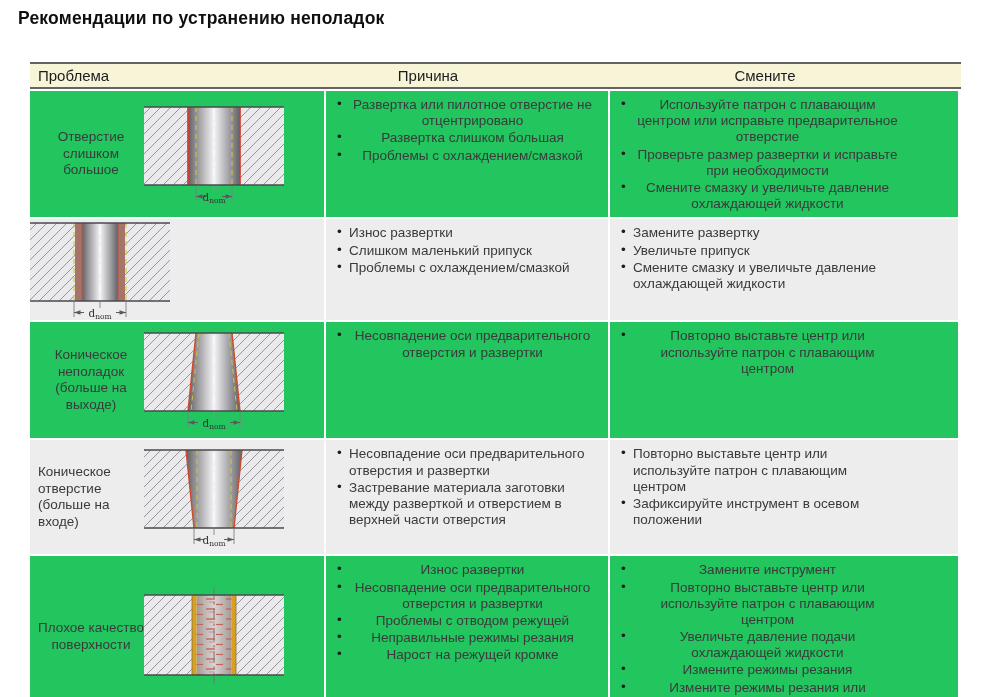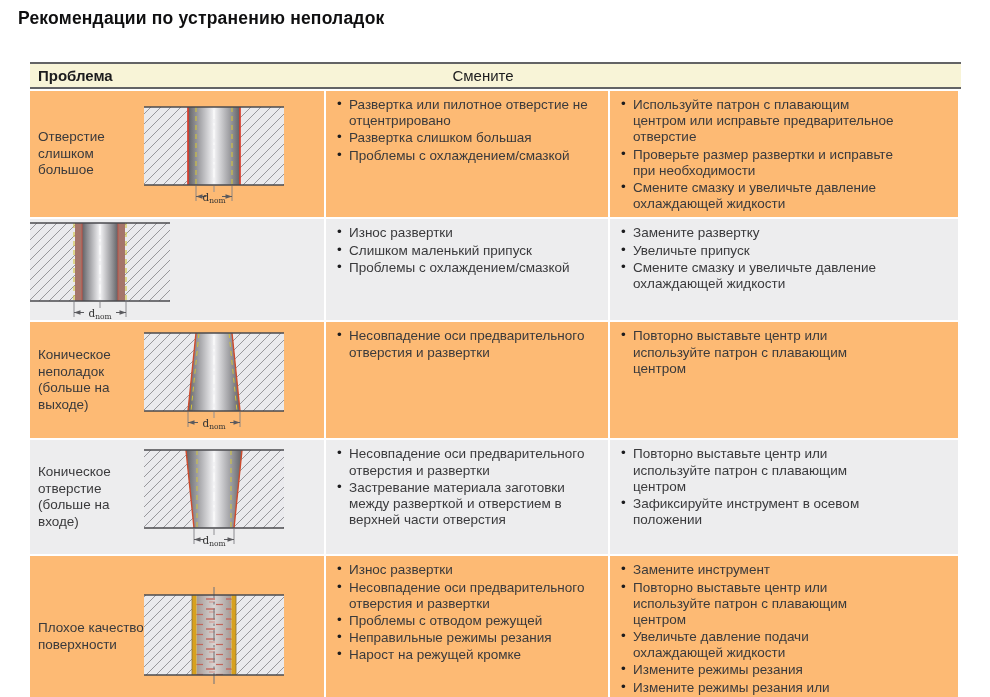--- a/index.html
+++ b/index.html
@@ -12,44 +12,45 @@
     position:absolute;left:18px;top:8px;
     font-size:17.5px;font-weight:bold;color:#0f0f10;letter-spacing:.2px;
   }
   .table{position:absolute;left:30px;top:62px;width:931px;background:#ffffff;
     border-bottom:2.5px solid #4a4a4c;}
   .thead{
     display:flex;align-items:center;height:23px;background:#f8f4d7;
     border-top:2px solid #636365;border-bottom:2px solid #636365;
     font-size:15px;color:#1c1c1e;
   }
-  .h1{width:257px;padding-left:8px;box-sizing:border-box;font-weight:bold;}
+  .h1{width:257px;padding-left:8px;box-sizing:border-box;}
   .h2{width:282px;text-align:center;}
   .h3{width:392px;text-align:center;}
   .row{display:flex;margin-top:2px;}
   .row .cell{box-sizing:border-box;}
-  .row.dark .cell{background:#fdba74;}
+  .row.dark .cell{background:#22c55e;text-align:center;}
   .row.light .cell{background:#ededee;}
   .c1{width:294px;margin-right:2px;display:flex;align-items:center;}
   .c2{width:282px;margin-right:2px;padding:6px 12px 4px 10px;}
   .c3{width:348px;padding:6px 56px 4px 10px;}
   .problabel{width:106px;padding-left:8px;font-size:13.5px;line-height:1.22;flex:none;}
   .diag{width:140px;flex:none;line-height:0;}
   ul.blist{margin:0;padding:0;list-style:none;font-size:13.5px;line-height:1.2;color:#3a3a3c;}
   ul.blist li{position:relative;padding-left:13px;margin-bottom:1px;}
   ul.blist li::before{content:"\2022";position:absolute;left:1px;top:-1px;color:#1c1c1e;}
 </style>
 </head>
 <body>
 
 <div class="title">Рекомендации по устранению неполадок</div>
 
 <div class="table">
   <div class="thead">
     <div class="h1">Проблема</div>
+    <div class="h2">Причина</div>
     <div class="h3">Смените</div>
   </div>
   <div id="rows">
       <div class="row dark" style="min-height: 108px;">
         <div class="cell c1">
           <span class="problabel">Отверстие слишком большое</span>
           <div class="diag"><svg width="140" height="100" viewBox="0 0 140 100" xmlns="http://www.w3.org/2000/svg">
               <defs>
     <pattern id="h_a" width="10" height="10" patternUnits="userSpaceOnUse">
       <path d="M-1,11 L11,-1" stroke="#8d8d92" stroke-width="0.9" fill="none"></path>

